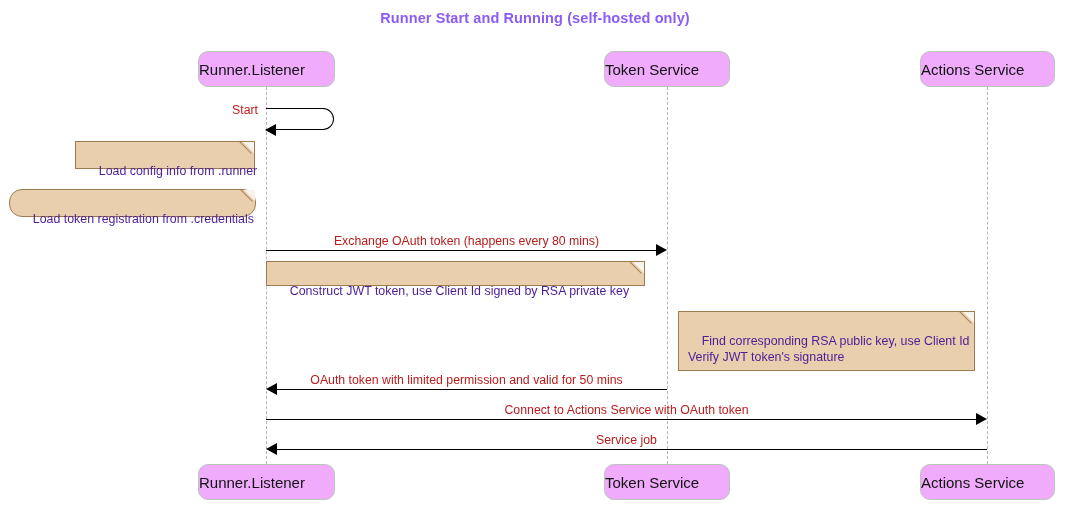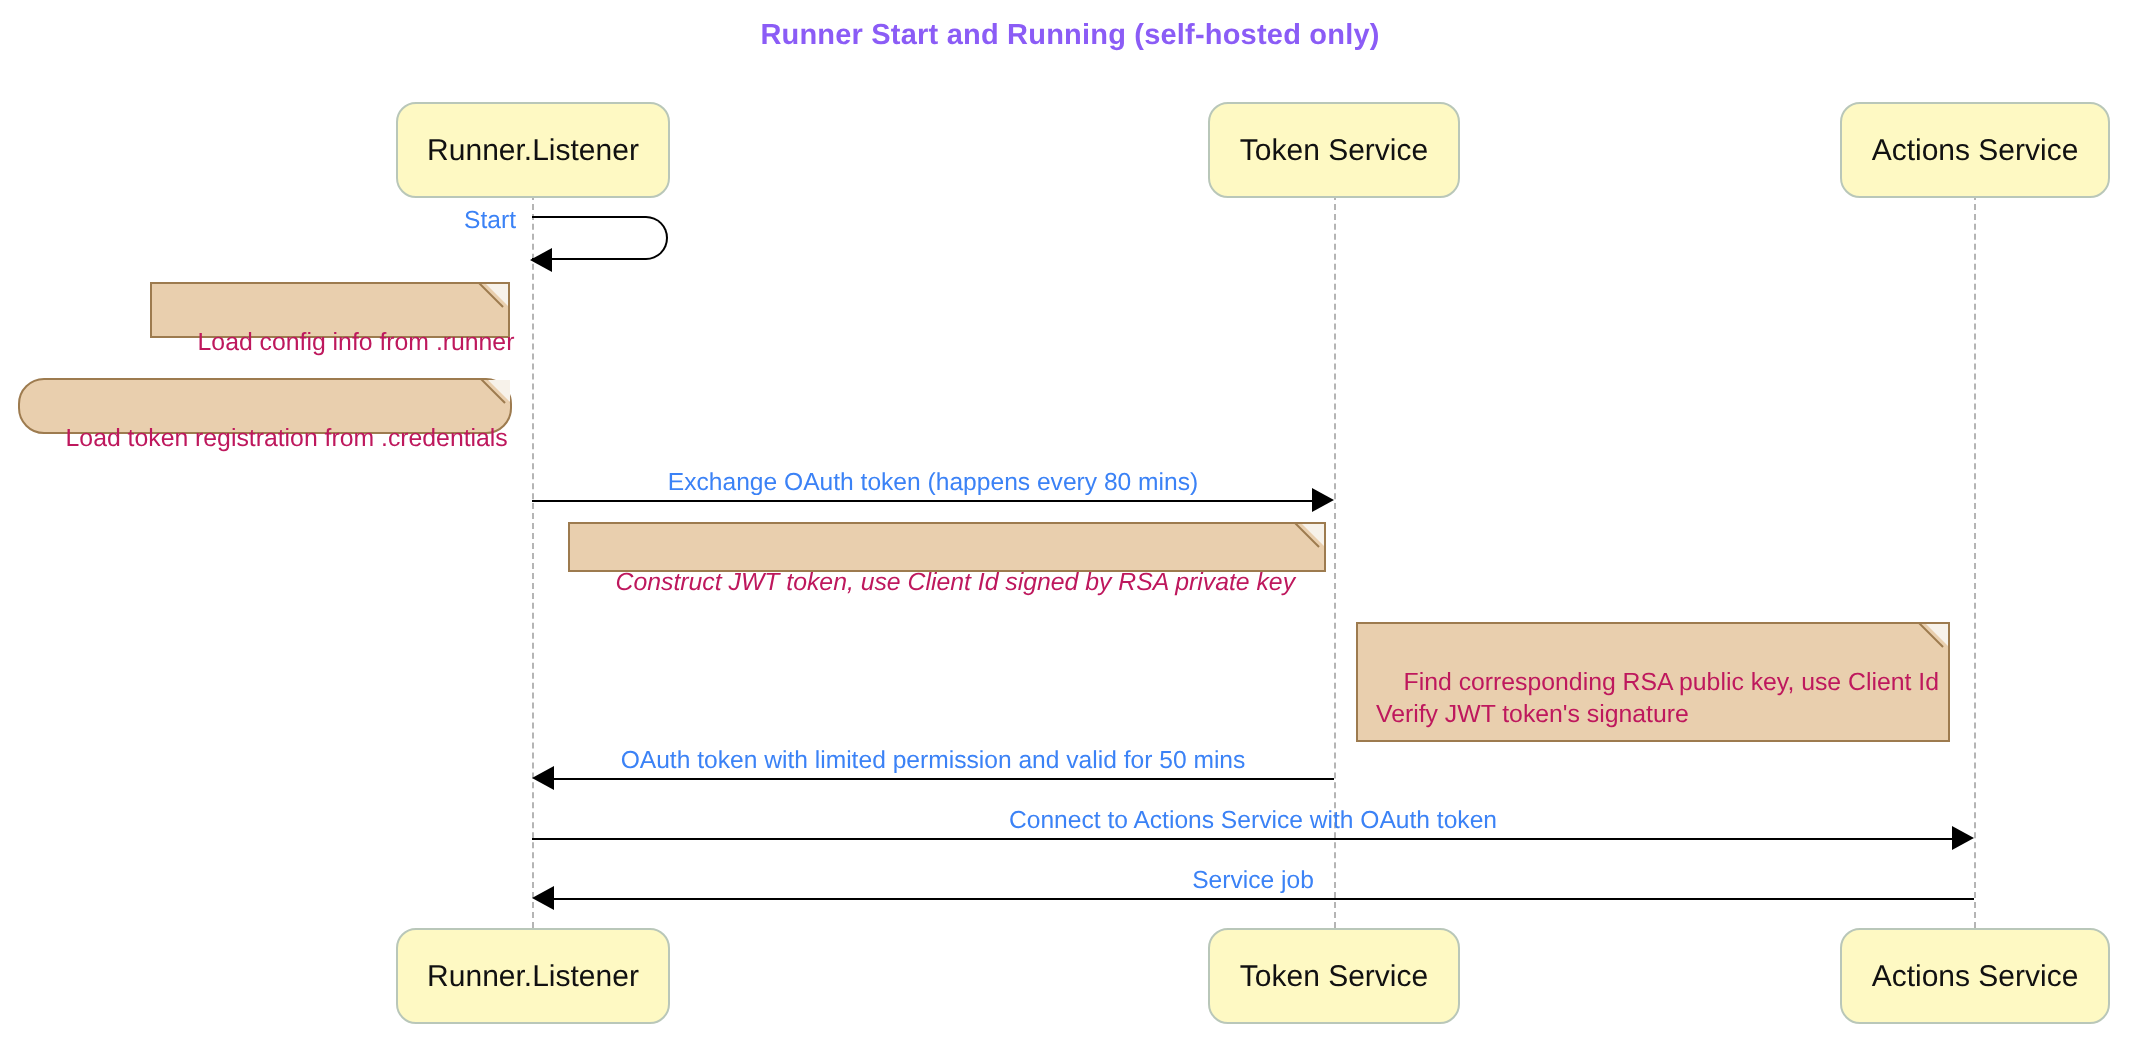--- a/index.html
+++ b/index.html
@@ -29,27 +29,27 @@
     text-align: center;
     font-size: 14.5px;
     font-weight: bold;
     color: #8b5cf6;
     letter-spacing: 0.1px;
   }
 
   
   .participant {
     position: absolute;
-    height: 48px;
-    background: #fef9c3;
+    height: 36px;
+    background: #f0abfc;
     border: 1px solid #b9c7b9;
     border-radius: 10px;
     display: flex;
     align-items: center;
-    justify-content: center;
+    justify-content: flex-start;
     box-sizing: border-box;
   }
   .participant-label {
     font-size: 15px;
     color: #111111;
     white-space: nowrap;
   }
 
   
   .lifeline {
@@ -60,21 +60,21 @@
 
   
   .msg-line {
     position: absolute;
     height: 0;
     border-top: 1.4px solid #000000;
   }
   .msg-label {
     position: absolute;
     font-size: 12.3px;
-    color: #3b82f6;
+    color: #b91c1c;
     white-space: nowrap;
     text-align: center;
     background: transparent;
   }
   .arrow-head {
     position: absolute;
     width: 0;
     height: 0;
   }
   .arrow-right {
@@ -100,21 +100,21 @@
 
   
   .note {
     position: absolute;
     box-sizing: border-box;
     background: #e9cfae;
     border: 1px solid #9d7b4f;
     padding: 5px 9px 18px 9px;
     font-size: 12.4px;
     line-height: 16px;
-    color: #be185d;
+    color: #4c1d95;
     white-space: pre;
   }
   .note-fold {
     position: absolute;
     top: 0;
     right: 0;
     width: 0;
     height: 0;
     border-left: 11px solid transparent;
     border-top: 11px solid #f7f2ea;
@@ -183,21 +183,21 @@
   <div class="note" style="left:9px; top:189px; width:247px; height:28px;border-radius:13px;">
     <span>Load token registration from .credentials</span>
     <span class="note-fold"></span>
     <span class="note-fold-edge"></span>
   </div>
 
   <div class="msg-label" style="left:266px; top:234px; width:401px;">Exchange OAuth token (happens every 80 mins)</div>
   <div class="msg-line" style="left:266px; top:250px; width:390px;"></div>
   <div class="arrow-head arrow-right" style="left:656px; top:244px;"></div>
 
-  <div class="note" style="left:284px; top:261px; width:379px; height:20px;font-style:italic;">
+  <div class="note" style="left:266px; top:261px; width:379px; height:20px;">
     <span>Construct JWT token, use Client Id signed by RSA private key</span>
     <span class="note-fold"></span>
     <span class="note-fold-edge"></span>
   </div>
 
   <div class="note" style="left:678px; top:311px; width:297px; height:60px;">
     <span>Find corresponding RSA public key, use Client Id
 Verify JWT token's signature</span>
     <span class="note-fold"></span>
     <span class="note-fold-edge"></span>

